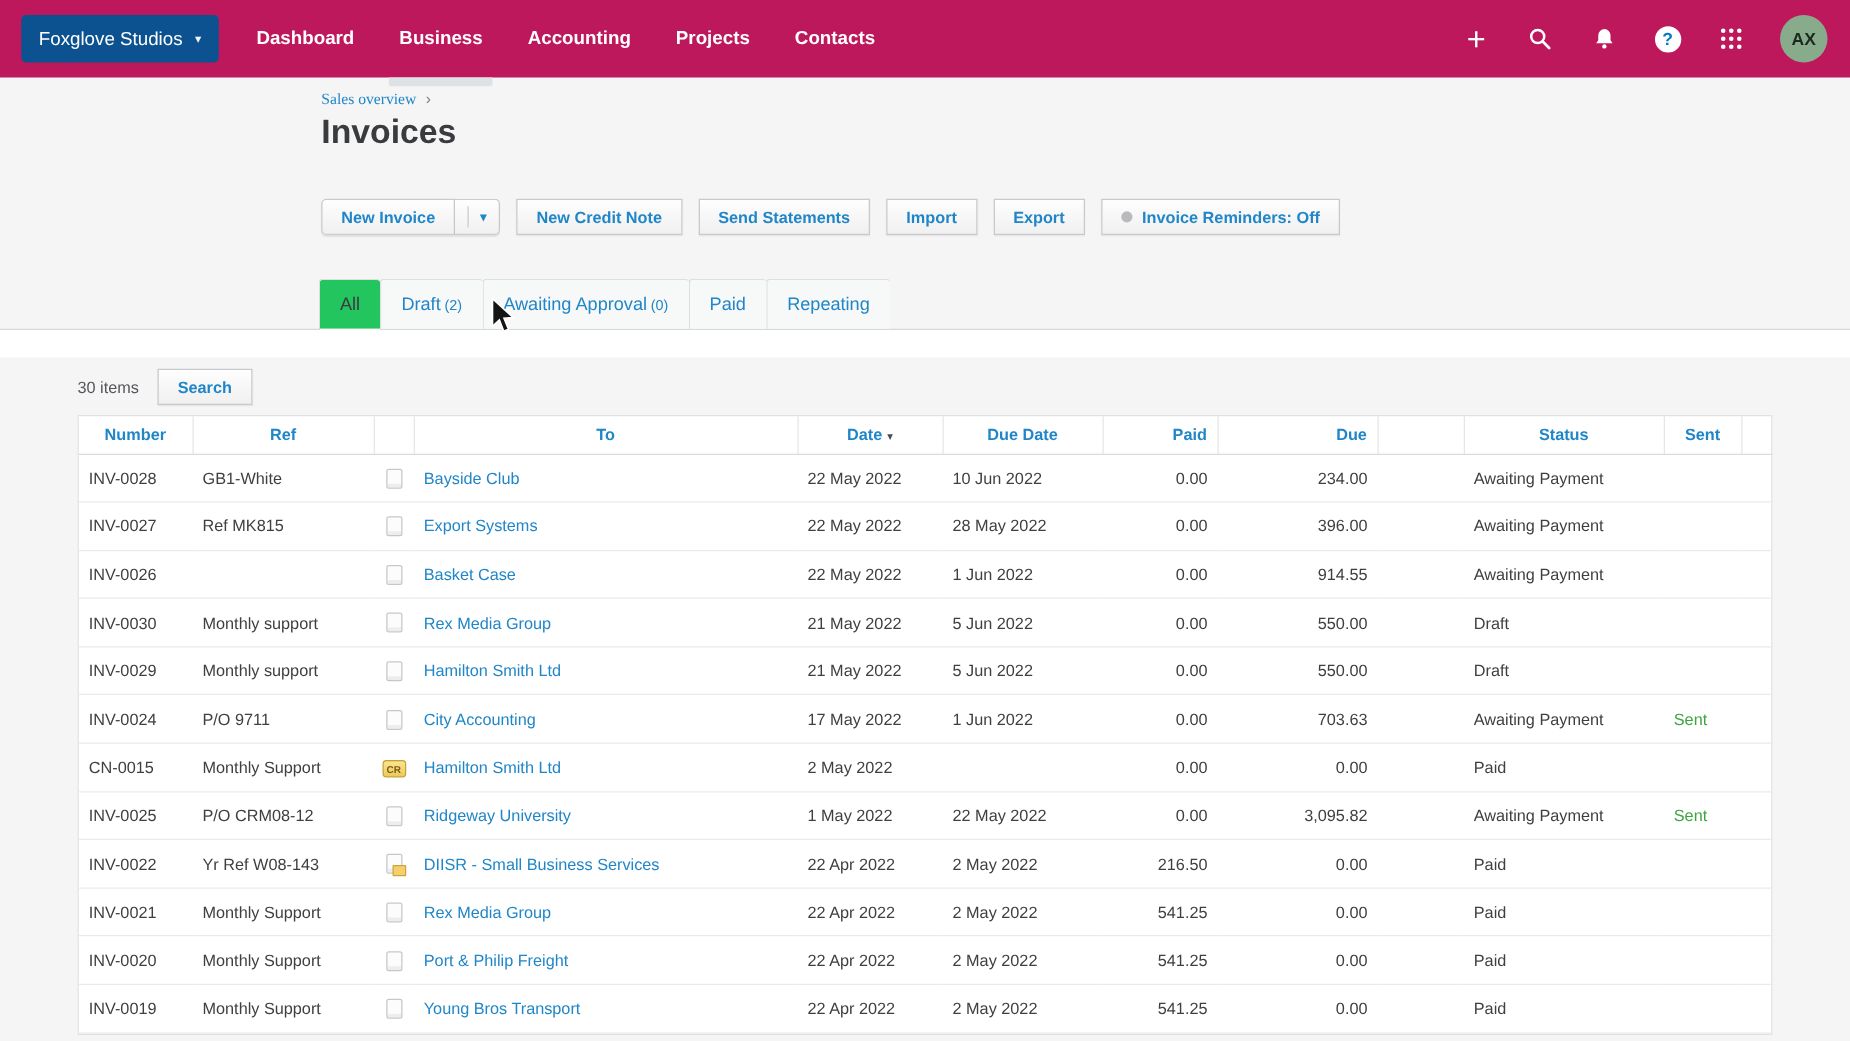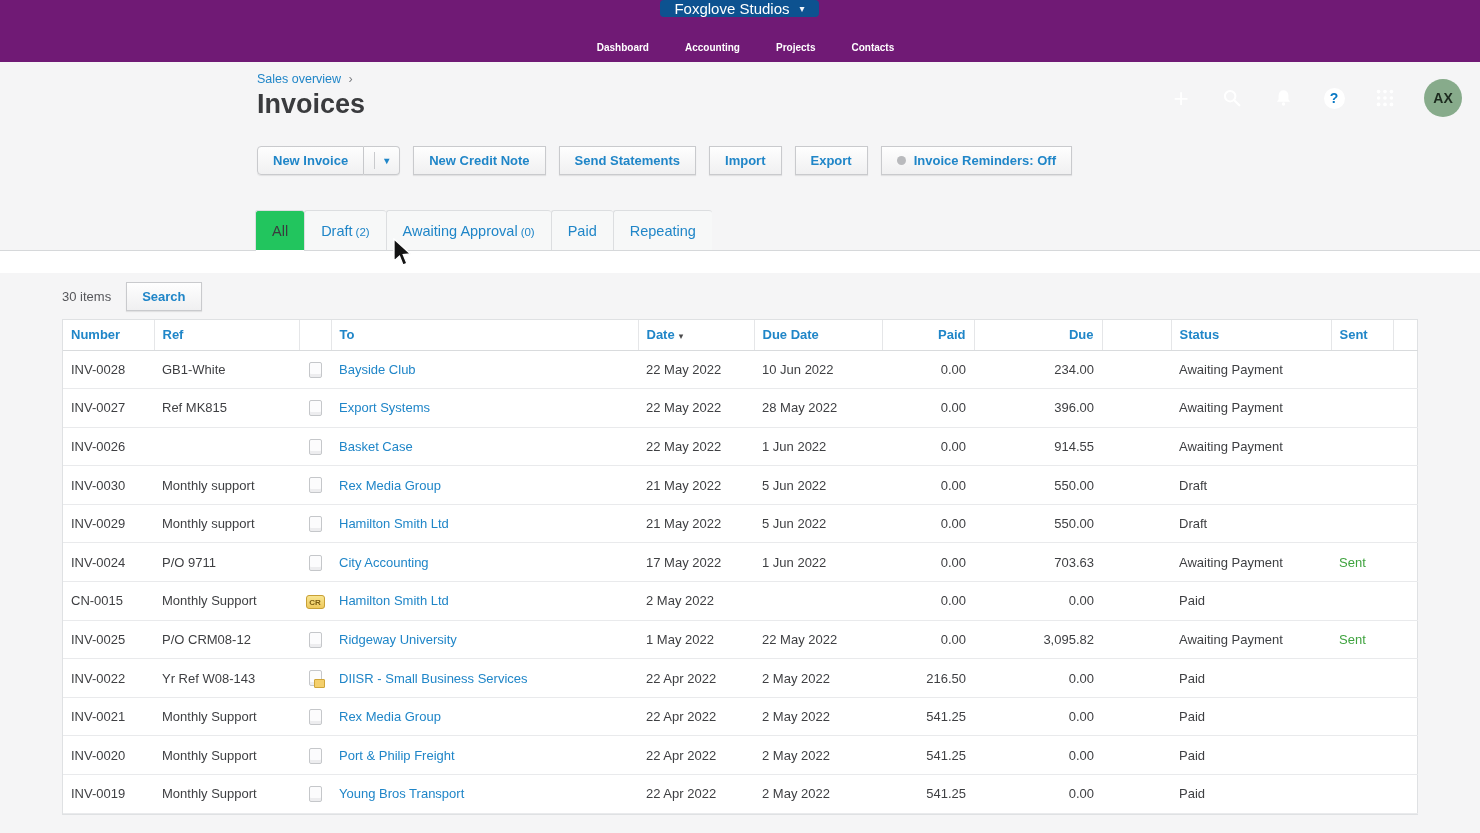--- a/index.html
+++ b/index.html
@@ -1,38 +1,38 @@
 <!DOCTYPE html>
 <html><head>
 <meta charset="utf-8">
 <style>
   * { margin:0; padding:0; box-sizing:border-box; }
   html,body { width:1480px; height:833px; overflow:hidden; }
   body { font-family:"Liberation Sans","DejaVu Sans",sans-serif; background:#f5f5f6; position:relative; }
 
   
-  .topnav { height:62px; background:#701a75; display:flex; align-items:center; padding:0 18px 0 17px; position:relative; z-index:5;flex-direction:column; }
+  .topnav { height:62px; background:#be185d; display:flex; align-items:center; padding:0 18px 0 17px; position:relative; z-index:5; }
   .org-selector { background:#0d5290; border-radius:4px; height:38px; padding:0 14px; display:flex; align-items:center; gap:10px; color:#fff; font-size:15px; cursor:pointer; }
   .org-selector .caret { font-size:10px; opacity:.95; }
   .primary-nav { display:flex; margin-left:12px; height:62px; }
-  .nav-item { padding:0 18px; line-height:62px; color:#fff; font-weight:bold; font-size:10px; position:relative; cursor:pointer; white-space:nowrap; }
+  .nav-item { padding:0 18px; line-height:62px; color:#fff; font-weight:bold; font-size:15px; position:relative; cursor:pointer; white-space:nowrap; }
   .nav-item.active::after { content:""; position:absolute; left:10px; right:10px; top:62px; height:7px; background:#dde2e6; border-radius:0 0 2px 2px; }
   .nav-right { margin-left:auto; display:flex; align-items:center; gap:27px; }
   .icon-btn { width:24px; height:24px; display:flex; align-items:center; justify-content:center; cursor:pointer; }
   .plus-glyph { color:#fff; font-size:26px; font-weight:normal; line-height:24px; }
   .help-circle { width:21px; height:21px; border-radius:50%; background:#fff; color:#0878c4; font-weight:bold; font-size:14px; display:flex; align-items:center; justify-content:center; }
   .avatar { width:38px; height:38px; border-radius:50%; background:#87ab8b; color:#1c2a1e; font-weight:bold; font-size:14px; display:flex; align-items:center; justify-content:center; cursor:pointer; }
 
   
   .page-head { padding:10px 0 0 257px; }
   .breadcrumb { font-size:12.5px; }
-  .breadcrumb a { color:#2086c8; text-decoration:none; cursor:pointer; }
+  .breadcrumb a { color:#2086c8; text-decoration:none; cursor:pointer;font-family:Liberation Serif, serif; }
   .breadcrumb .sep { color:#7b7d80; margin-left:4px; }
   .page-title { font-size:27px; font-weight:bold; color:#3a3b3e; margin-top:3px; }
-  .toolbar { margin-top:26px; display:flex; gap:13px; align-items:center; }
+  .toolbar { margin-top:38px; display:flex; gap:13px; align-items:center; }
   .btn { height:29px; display:inline-flex; align-items:center; padding:0 15px; background:linear-gradient(#fefefe,#f0f0f1); border:1px solid #c9cacd; border-radius:0; color:#2086c8; font-weight:bold; font-size:13px; box-shadow:0 1px 1px rgba(0,0,0,.08); cursor:pointer; white-space:nowrap; }
   .split { display:inline-flex; }
   .split .btn.main { border-radius:4px 0 0 4px; }
   .split .btn.caret-seg { border-radius:0 4px 4px 0; border-left:none; padding:0 10px; font-size:10px; }
   .split .btn.caret-seg::before { content:""; width:1px; height:17px; background:#c9cacd; margin-right:9px; }
   .reminder-dot { width:9px; height:9px; border-radius:50%; background:#b9babd; margin-right:8px; display:inline-block; }
 
   
   .tabstrip-row { display:flex; margin-top:35px; border-bottom:1px solid #d6d8da; }
   .tab-spacer-left { width:255px; }
@@ -44,21 +44,21 @@
   .tab.active::after { content:""; position:absolute; left:0; right:0; bottom:-1px; height:1px; background:#fff; }
   .white-band { height:22px; background:#fff; }
 
   
   .list-meta { width:1355px; margin-left:62px; height:46px; display:flex; justify-content:flex-start; align-items:center; gap:15px; }
   .count-text { color:#55565a; font-size:13px; }
 
   
   .table-wrap { margin:0 62px; background:#fff; border:1px solid #dfe1e3; }
   table { width:100%; border-collapse:collapse; table-layout:fixed; font-size:13px; color:#3e3f42; }
-  thead th { height:30px; border-right:1px solid #e5e6e8; border-bottom:1px solid #d9dbdd; color:#2086c8; font-weight:bold; text-align:left; padding:0 8px; cursor:pointer; }
+  thead th { height:30px; border-right:1px solid #e5e6e8; border-bottom:1px solid #d9dbdd; color:#2086c8; font-weight:bold; text-align:center; padding:0 8px; cursor:pointer; }
   thead th:last-child { border-right:none; }
   thead th.r, td.r { text-align:right; }
   .sort-caret { color:#4a4a4c; font-size:9px; margin-left:4px; }
   tbody td { height:38.6px; border-bottom:1px solid #e9eaec; padding:0 8px; overflow:hidden; white-space:nowrap; }
   tbody tr { cursor:pointer; }
   td.icon-cell { text-align:center; padding:0; }
   a.to-link { color:#2086c8; text-decoration:none; cursor:pointer; }
   td.sent-cell { color:#3fa33f; }
 
   
@@ -72,20 +72,21 @@
 </head>
 <body>
 
 <div class="topnav">
   <div class="org-selector">
     <span>Foxglove Studios</span>
     <span class="caret">▾</span>
   </div>
   <div class="primary-nav">
       <div class="nav-item">Dashboard</div>
+      <div class="nav-item active">Business</div>
       <div class="nav-item">Accounting</div>
       <div class="nav-item">Projects</div>
       <div class="nav-item">Contacts</div>
     </div>
   <div class="nav-right">
     <div class="icon-btn">
       <span class="plus-glyph">+</span>
     </div>
     <div class="icon-btn">
       <svg width="22" height="22" viewBox="0 0 24 24">

